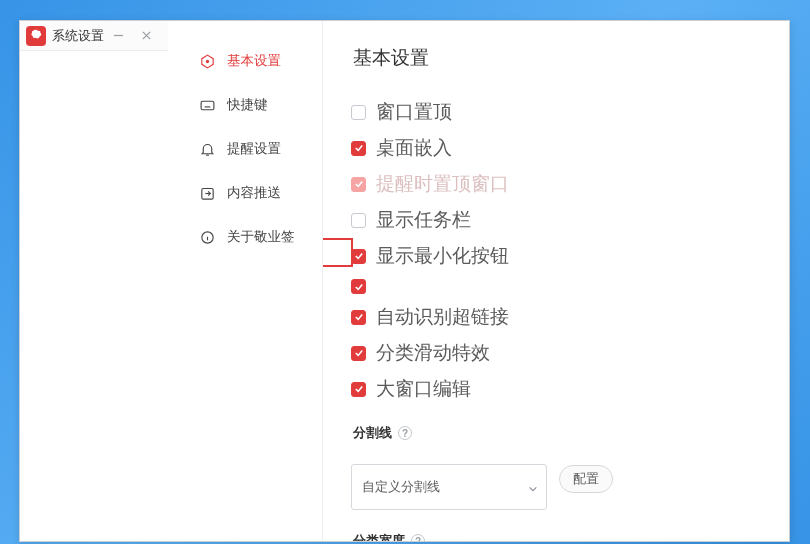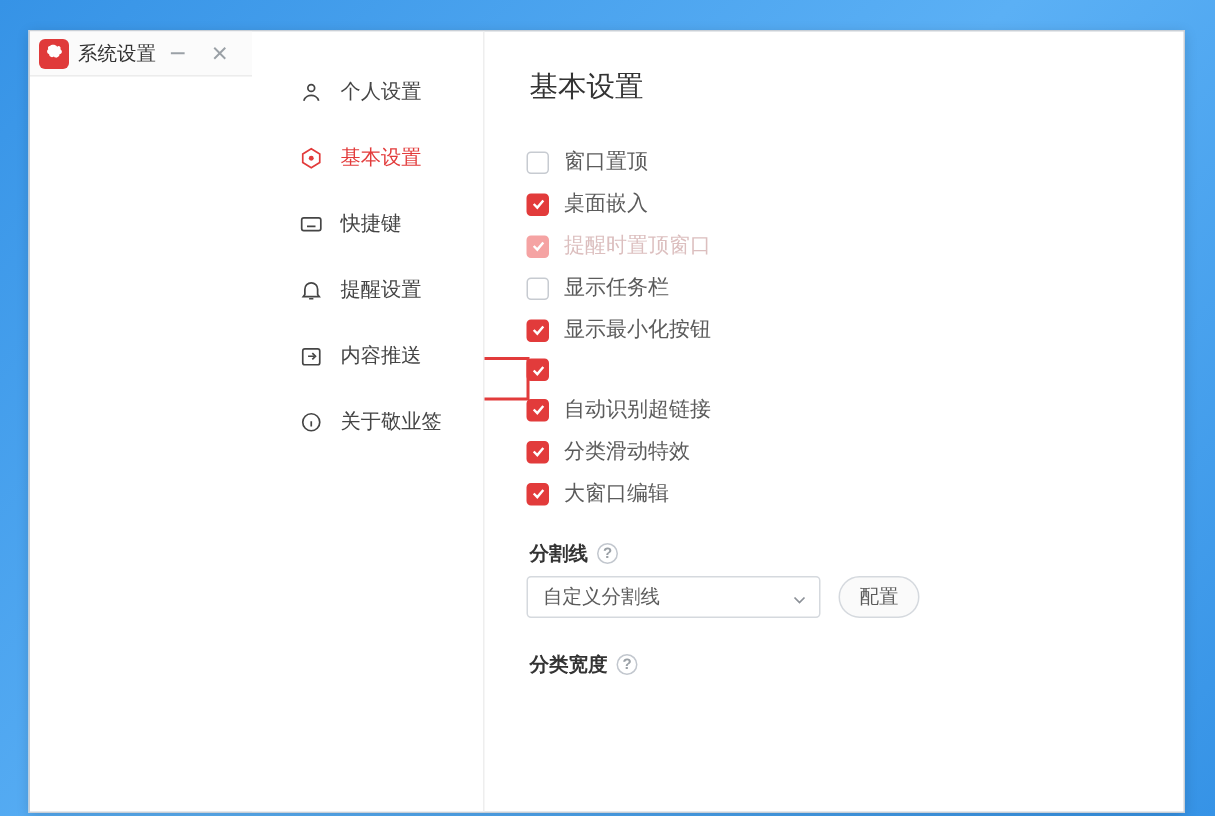--- a/index.html
+++ b/index.html
@@ -92,21 +92,21 @@
     font-size: 19px;
     color: #333;
     margin: 0 0 28px 2px;
     font-weight: normal;
   }
   .options { }
   .opt {
     display: flex;
     align-items: center;
     margin-bottom: 10px;
-    font-size: 14px;
+    font-size: 19px;
     color: #5b5b5b;
   }
   .opt.disabled { color: #dcbfbf; }
   .chk {
     width: 15px; height: 15px;
     border: 1px solid #c7cbd1;
     border-radius: 3px;
     background: #fff;
     margin-right: 10px;
     display: flex; align-items: center; justify-content: center;
@@ -133,30 +133,31 @@
   .help-icon {
     width: 14px; height: 14px;
     border: 1px solid #c2c7ce;
     border-radius: 50%;
     font-size: 10px; color: #9aa0a6;
     display: inline-flex; align-items: center; justify-content: center;
     margin-left: 6px;
   }
   .row { display: flex; align-items: center; gap: 12px; }
   .select {
-    height: 28px;
+    height: 46px;
     border: 1px solid #d5d9de;
     border-radius: 3px;
     background: #fff;
     display: flex; align-items: center;
     padding: 0 26px 0 10px;
     font-size: 13px;
     color: #5b5b5b;
     position: relative;
     cursor: pointer;
+    margin-top: 16px;
   }
   .select.wide { width: 196px; }
   .select .caret {
     position: absolute; right: 8px; top: 50%; transform: translateY(-50%);
     width: 10px; height: 10px; color: #8c9198;
   }
   .btn {
     height: 28px;
     border: 1px solid #d5d9de;
     border-radius: 14px;
@@ -201,29 +202,20 @@
         <svg viewBox="0 0 12 12">
             <line x1="2" y1="2" x2="10" y2="10" stroke="currentColor" stroke-width="1.4"></line>
             <line x1="10" y1="2" x2="2" y2="10" stroke="currentColor" stroke-width="1.4"></line>
           </svg>
       </div>
     </div>
 
     <div class="body">
       <div class="sidebar">
 
-        <div class="nav-item">
-          <span class="nav-icon">
-            <svg viewBox="0 0 24 24">
-                <circle cx="12" cy="8" r="3.2"></circle>
-                <path d="M5 20c1-4 5-5 7-5s6 1 7 5"></path>
-              </svg>
-          </span>
-          <span>个人设置</span>
-        </div>
 
         <div class="nav-item active">
           <span class="nav-icon">
             <svg viewBox="0 0 24 24">
                 <polygon points="12,3 20,8 20,16 12,21 4,16 4,8"></polygon>
                 <circle cx="12" cy="12" r="2.3" fill="currentColor" stroke="none"></circle>
               </svg>
           </span>
           <span>基本设置</span>
         </div>

